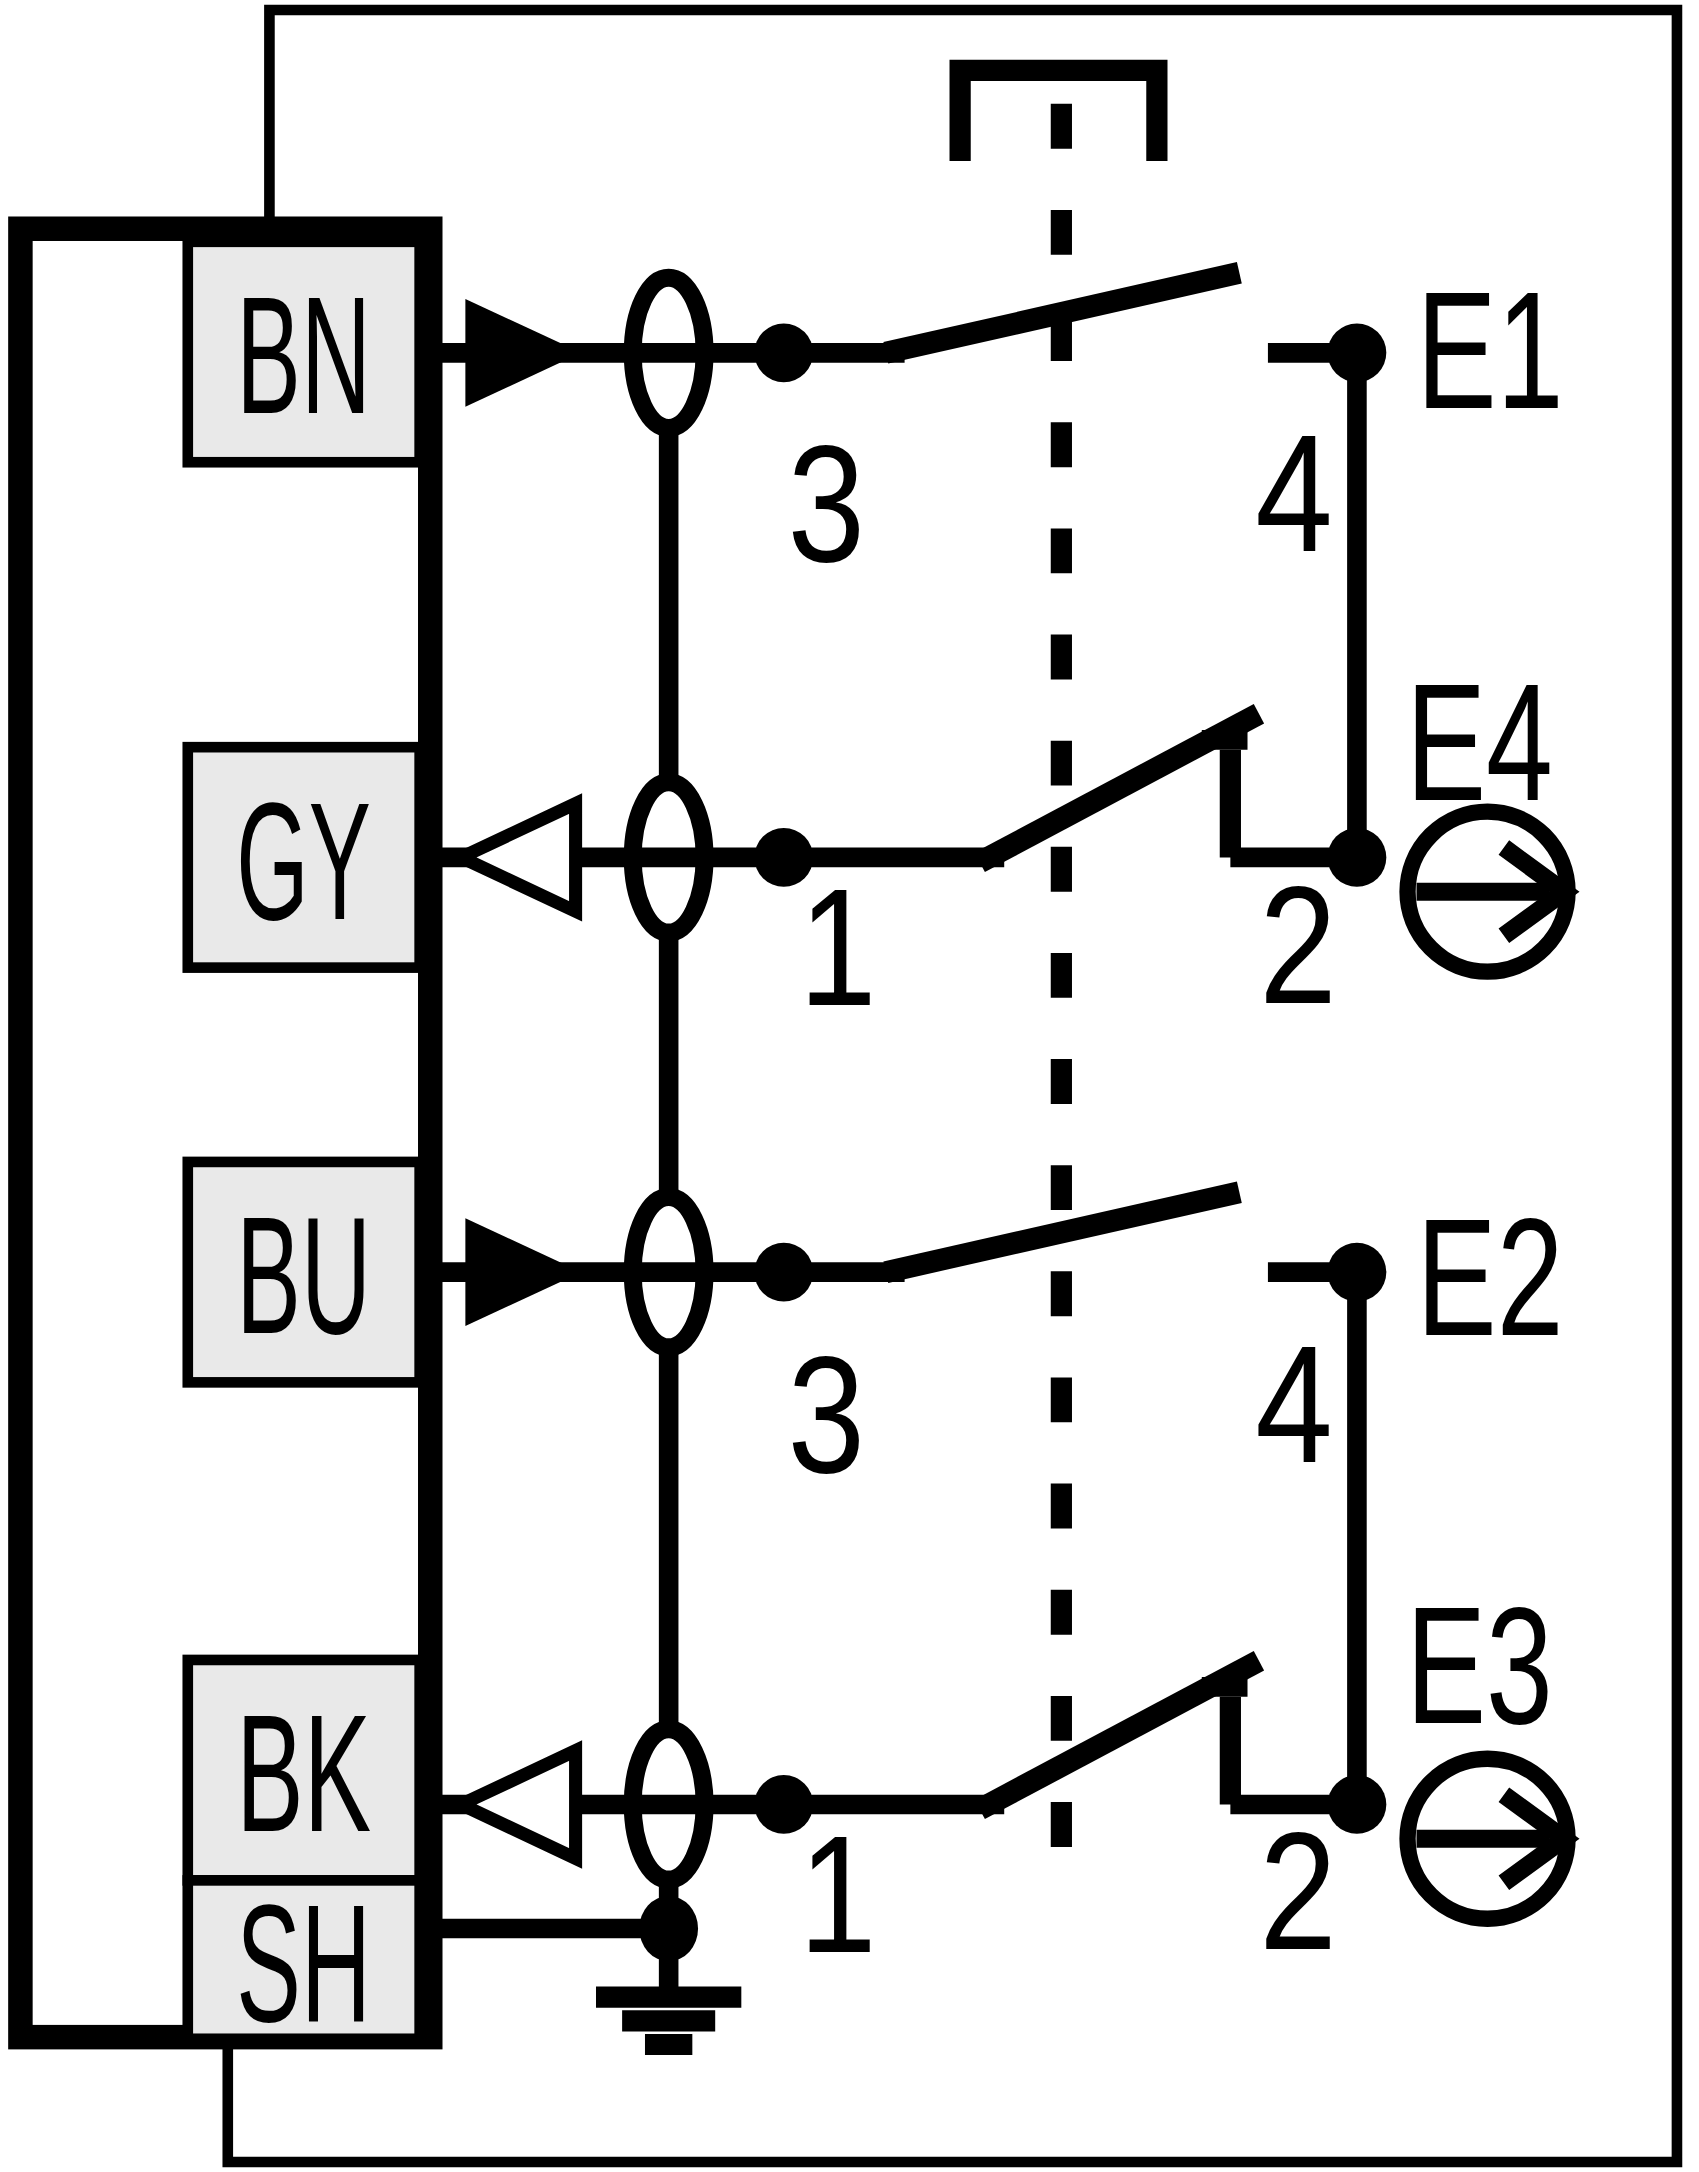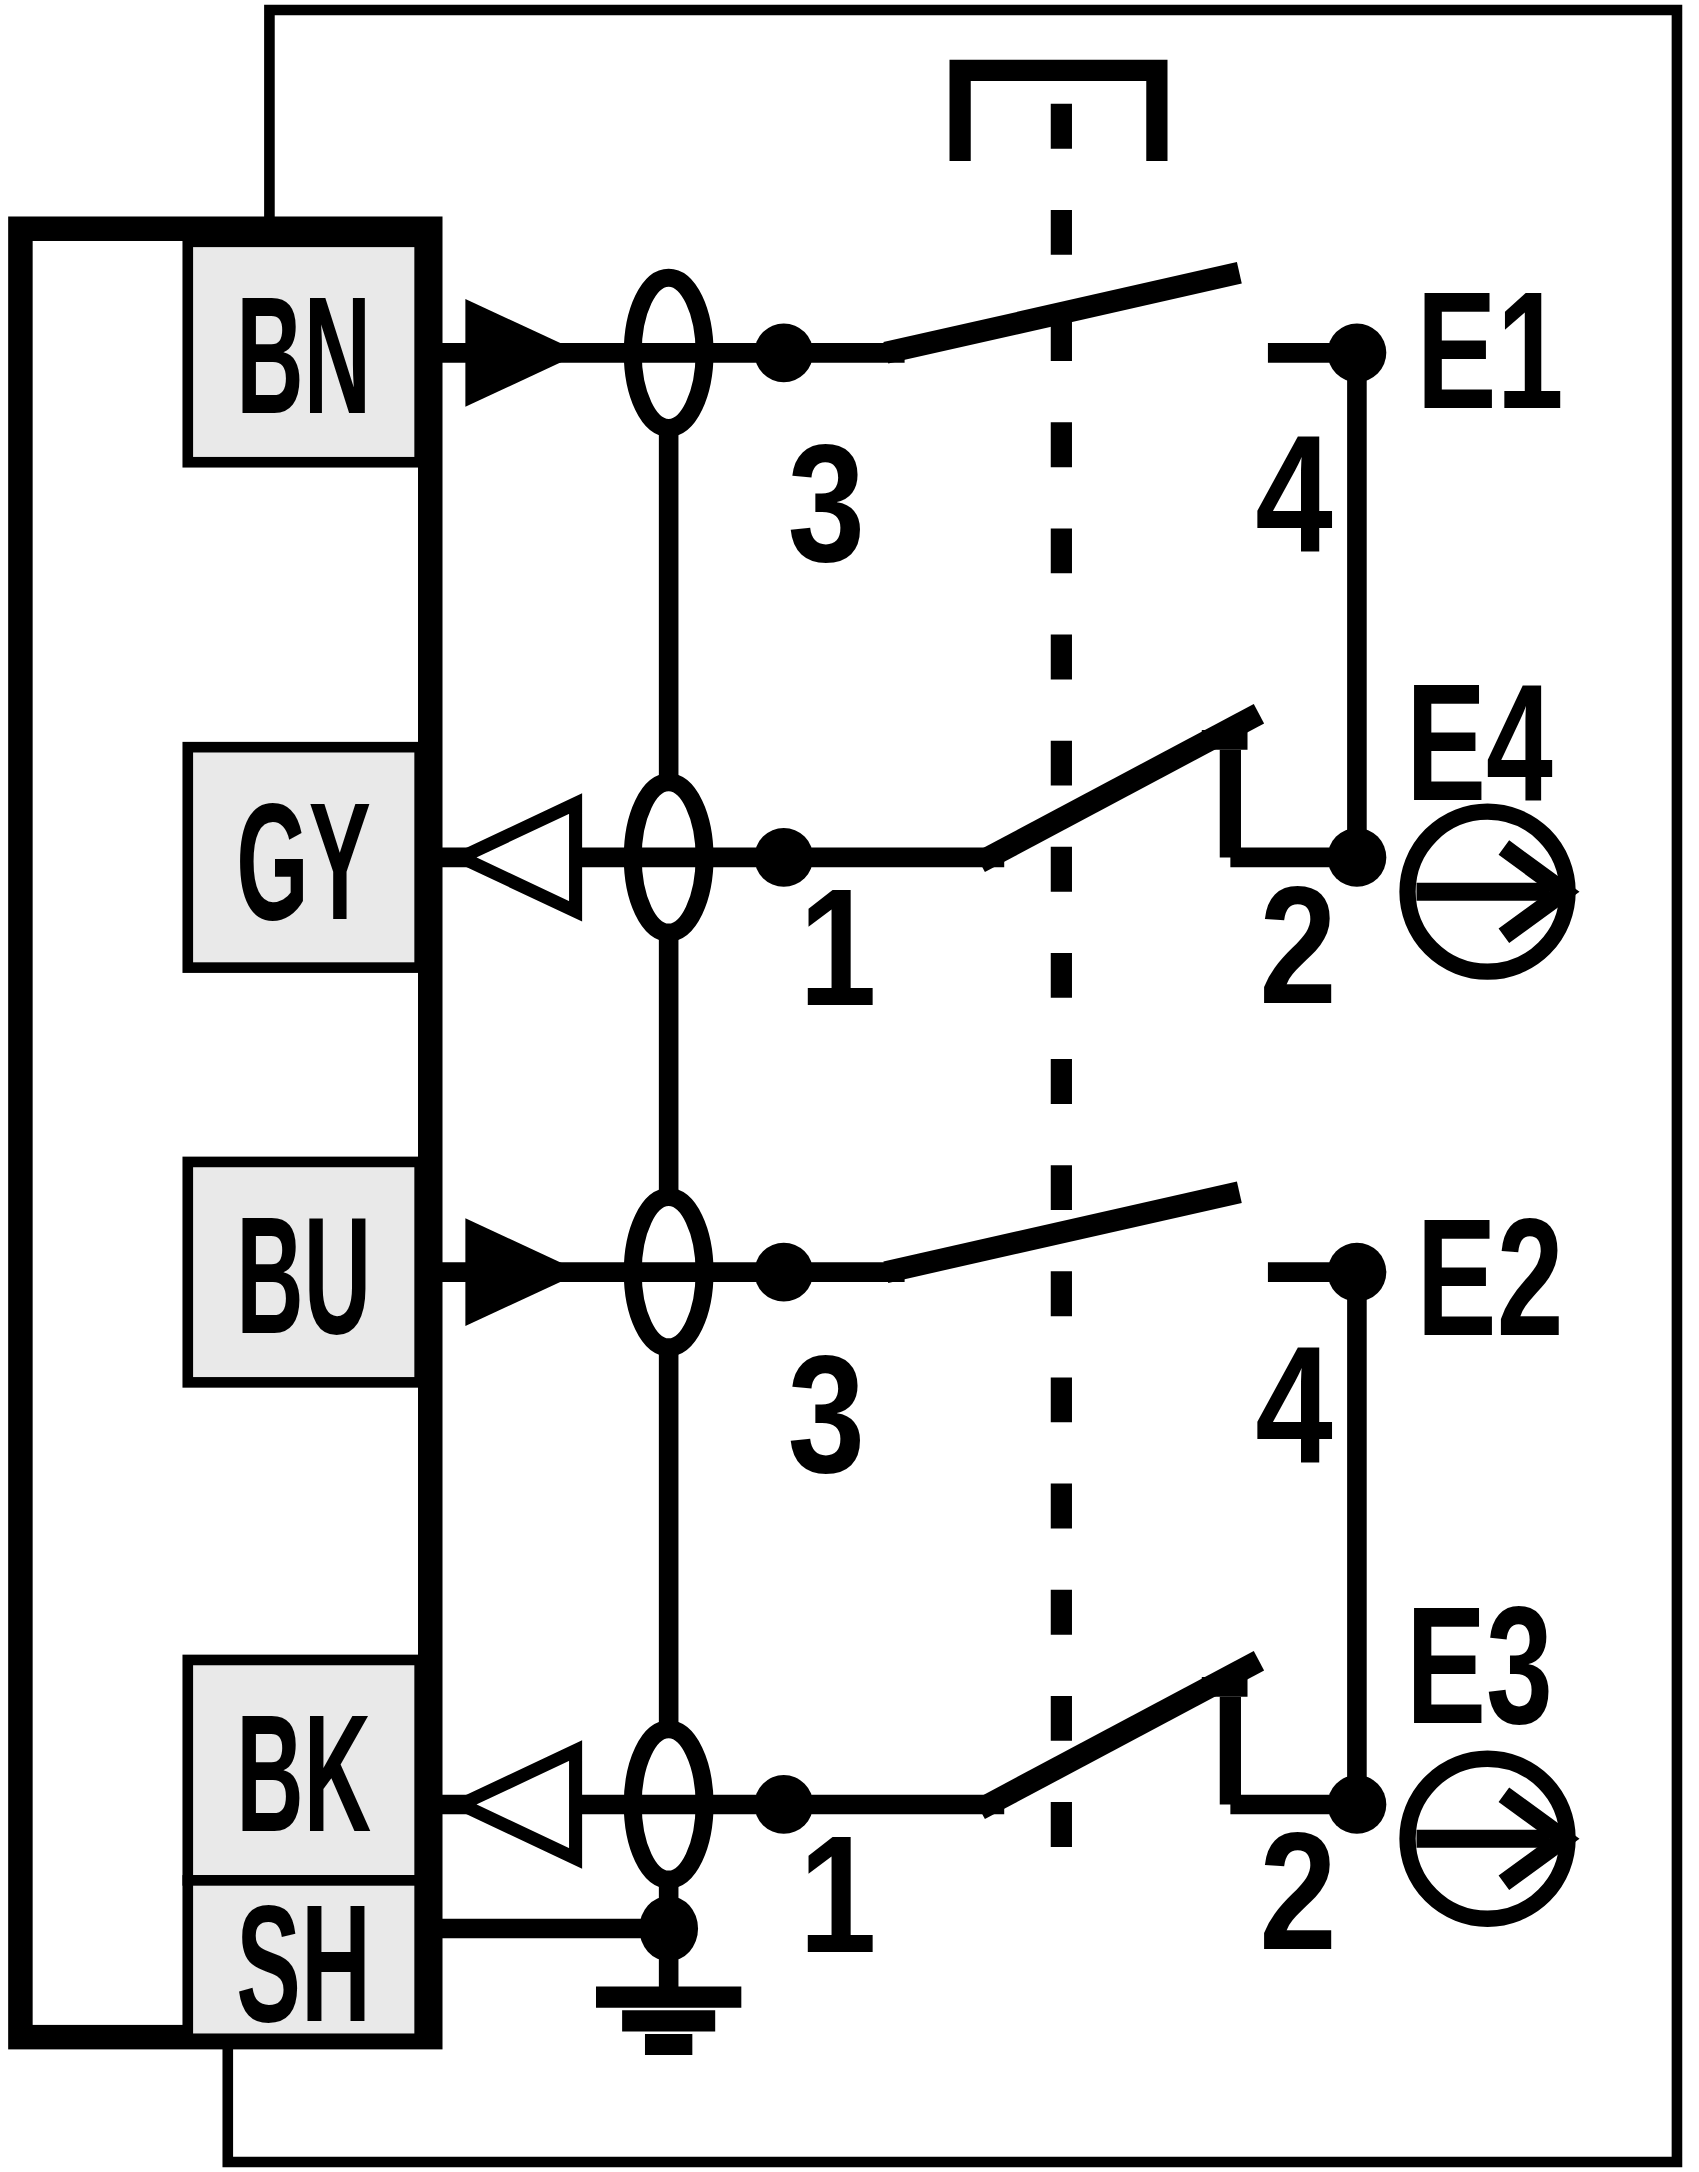--- a/index.html
+++ b/index.html
@@ -1,16 +1,16 @@
 <!DOCTYPE html>
 <html style="font-size:13px"><head>
 <meta charset="utf-8">
 <style>
   html, body { margin: 0; padding: 0; background: #ffffff; }
-  .stage { width: 1699px; height: 2172px; position: relative; font-weight: bold; }
+  .stage { width: 1699px; height: 2172px; position: relative; }
   svg { display: block; }
   text {
     font-family: "Liberation Sans", "DejaVu Sans", sans-serif;
     fill: #000000;
     font-size: 205px;
   }
 </style>
 </head>
 <body>
 

